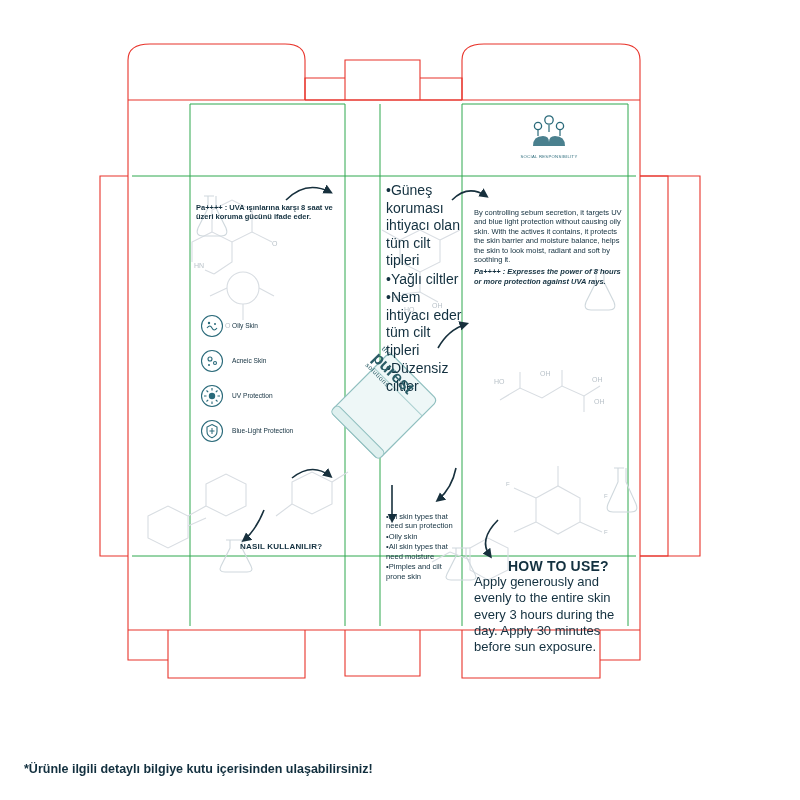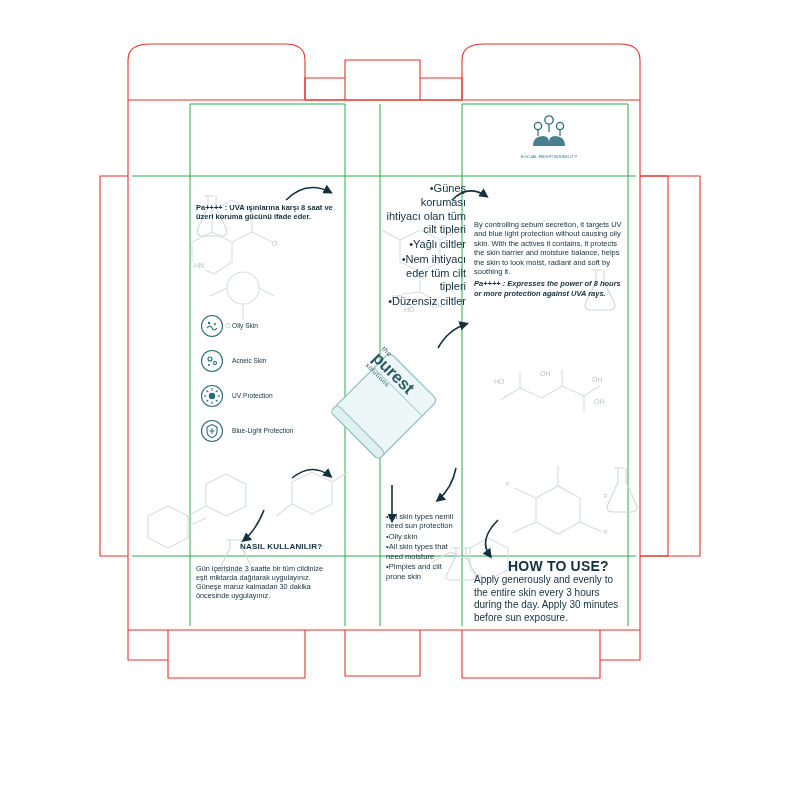--- a/index.html
+++ b/index.html
@@ -14,33 +14,33 @@
   .artboard{position:absolute;left:0;top:0;width:800px;height:800px;}
   .svg-layer{position:absolute;left:0;top:0;width:800px;height:800px;}
 
   .txt{position:absolute;line-height:1.25;}
   .bold{font-weight:bold;}
 
   
   #p-tr-sebum{left:196px;top:200px;width:140px;font-size:7.5px;color:#13303f;}
   #p-tr-sebum .bold{display:block;margin-top:3px;font-weight:bold;}
 
-  #p-bullets-tr{left:386px;top:182px;width:80px;font-size:11px;color:#13303f;text-align:right;}
+  #p-bullets-tr{left:386px;top:182px;width:80px;font-size:14px;color:#13303f;}
   #p-bullets-tr div{margin-bottom:1px;}
 
-  #p-en-sebum{left:474px;top:208px;width:152px;font-size:7.5px;color:#13303f;margin-top:12px;}
+  #p-en-sebum{left:474px;top:208px;width:152px;font-size:7.5px;color:#13303f;}
   #p-en-sebum .bold{display:block;margin-top:3px;font-weight:bold;font-style:italic;}
 
   #p-bullets-en{left:386px;top:512px;width:70px;font-size:7.6px;color:#13303f;}
   #p-bullets-en div{margin-bottom:1px;}
 
   #p-howto-tr{left:196px;top:564px;width:132px;font-size:7.3px;color:#13303f;}
   #t-howto-tr{left:240px;top:542px;font-size:8px;font-weight:bold;color:#13303f;letter-spacing:.2px;text-align:center;}
 
-  #p-howto-en{left:474px;top:574px;width:152px;font-size:10px;color:#13303f;}
+  #p-howto-en{left:474px;top:574px;width:152px;font-size:13px;color:#13303f;}
   #t-howto-en{left:508px;top:558px;font-size:14px;font-weight:bold;color:#13303f;letter-spacing:.2px;}
 
   
   .featlist{position:absolute;left:200px;top:310px;width:130px;}
   .featrow{display:flex;align-items:center;height:32px;margin-bottom:3px;}
   .featrow .fi{width:24px;height:24px;flex:0 0 24px;margin-right:8px;}
   .featrow .fl{font-size:6.6px;color:#13303f;line-height:1.2;}
 
   
   .social{position:absolute;left:519px;top:112px;width:60px;text-align:center;}
@@ -211,28 +211,27 @@
     <div>•Nem ihtiyacı eder tüm cilt tipleri</div>
     <div>•Düzensiz ciltler</div>
   </div>
 
   <div class="txt" id="p-en-sebum">
     <span>By controlling sebum secretion, it targets UV and blue light protection without causing oily skin. With the actives it contains, it protects the skin barrier and moisture balance, helps the skin to look moist, radiant and soft by soothing it.</span>
     <span class="bold">Pa++++ : Expresses the power of 8 hours or more protection against UVA rays.</span>
   </div>
 
   <div class="txt" id="p-bullets-en">
-    <div>•All skin types nemli need sun protection</div>
+    <div>•All skin types that need sun protection</div>
     <div>•Oily skin</div>
     <div>•All skin types that need moisture</div>
     <div>•Pimples and cilt prone skin</div>
   </div>
 
   <div class="txt" id="t-howto-tr">NASIL KULLANILIR?</div>
-  <div class="txt" id="p-howto-tr">Gün içerisinde 3 saatte bir tüm cildinize eşit miktarda dağıtarak uygulayınız. Güneşe maruz kalmadan 30 dakika öncesinde uygulayınız.</div>
 
   <div class="txt" id="t-howto-en">HOW TO USE?</div>
   <div class="txt" id="p-howto-en">Apply generously and evenly to the entire skin every 3 hours during the day. Apply 30 minutes before sun exposure.</div>
 
   <div class="featlist">
 
     <div class="featrow">
       <svg class="fi" viewBox="0 0 24 24">
         <circle cx="12" cy="12" r="10.5" fill="none" stroke="#2a6a7a" stroke-width="1.1"></circle>
         <path d="M7 14 q3 -4 5 0 q2 4 5 0" fill="none" stroke="#2a6a7a" stroke-width="1.1"></path>
@@ -270,14 +269,15 @@
       <div class="fl">Blue-Light Protection</div>
     </div>
   </div>
 
   <div class="brand">
     <div class="the">the</div>
     <div class="purest">purest</div>
     <div class="solutions">solutions</div>
   </div>
 
+  <div id="footer">*Ürünle ilgili detaylı bilgiye kutu içerisinden ulaşabilirsiniz!</div>
 
 </div>
 
 </body></html>

